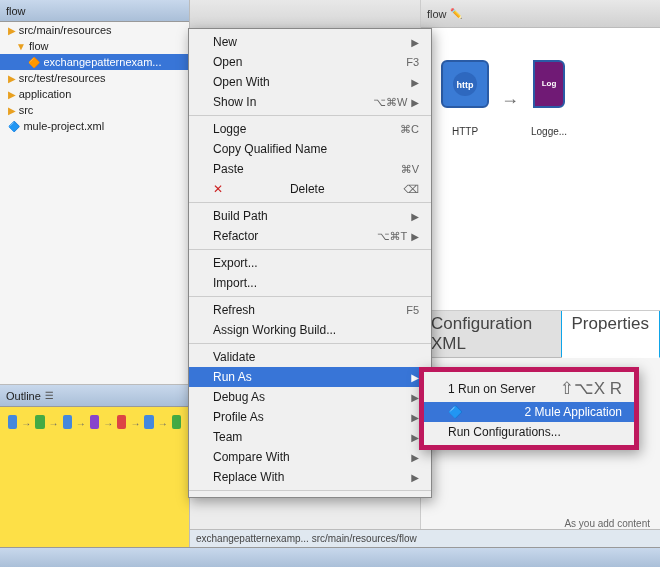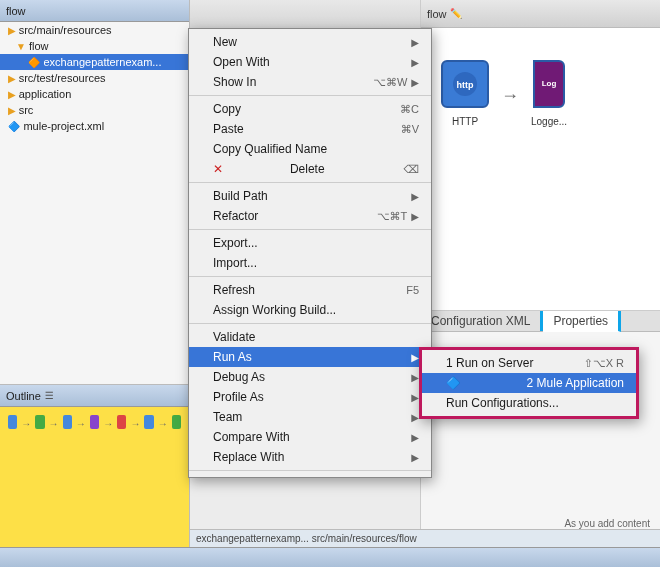--- a/index.html
+++ b/index.html
@@ -115,21 +115,21 @@
       left: 20px;
       display: flex;
       align-items: center;
       gap: 10px;
     }
 
     .component-box {
       display: flex;
       flex-direction: column;
       align-items: center;
-      gap: 8px;
+      gap: 18px;
     }
 
     .component-icon {
       width: 48px;
       height: 48px;
       border-radius: 6px;
       display: flex;
       align-items: center;
       justify-content: center;
       font-size: 11px;
@@ -163,23 +163,23 @@
     }
 
     .tabs-bar {
       display: flex;
       background: #e0e0e0;
       border-bottom: 1px solid #bbb;
     }
 
     .tab {
       padding: 3px 10px;
-      font-size: 12px;
+      font-size: 17px;
       color: #444;
-      border-right: 3px solid #0ea5e9;
+      border-right: 1px solid #0ea5e9;
       cursor: pointer;
     }
 
     .tab.active {
       background: white;
       border-bottom: 1px solid white;
       margin-bottom: -1px;
     }
 
     
@@ -248,21 +248,21 @@
       color: white;
     }
 
     
     .submenu {
       position: absolute;
       top: 0;
       left: 230px;
       width: 220px;
       background: #f0f0f0;
-      border: 3px solid #be185d;
+      border: 5px solid #be185d;
       box-shadow: 2px 4px 12px rgba(0,0,0,0.35);
       padding: 3px 0;
     }
 
     .submenu-item {
       display: flex;
       align-items: center;
       justify-content: space-between;
       padding: 3px 12px 3px 24px;
       font-size: 12px;
@@ -270,21 +270,21 @@
       cursor: pointer;
       position: relative;
     }
 
     .submenu-item.highlighted {
       background: #3875d7;
       color: white;
     }
 
     .submenu-item .menu-shortcut {
-      font-size: 11px;
+      font-size: 17px;
       color: #666;
     }
 
     .run-as-container {
       position: relative;
     }
 
     
     .outline-flow {
       display: flex;
@@ -467,48 +467,52 @@
   <span></span>
 </div>
 
 <div class="context-menu">
 
   <div class="menu-item">
     <span>New</span>
     <span class="menu-arrow">▶</span>
   </div>
 
+  <div class="menu-item">
+    <span>Open</span>
+    <span class="menu-shortcut">F3</span>
+  </div>
 
   <div class="menu-item">
     <span>Open With</span>
     <span class="menu-arrow">▶</span>
   </div>
 
   <div class="menu-item">
     <span>Show In</span>
     <span style="display:flex;align-items:center;gap:4px;">
       <span class="menu-shortcut">⌥⌘W</span>
       <span class="menu-arrow">▶</span>
     </span>
   </div>
 
   <div class="menu-separator"></div>
 
   <div class="menu-item">
-    <span>Copy</span>
+    <span>Logge</span>
     <span class="menu-shortcut">⌘C</span>
+  </div>
+
+  <div class="menu-item">
+    <span>Copy Qualified Name</span>
   </div>
 
   <div class="menu-item">
     <span>Paste</span>
     <span class="menu-shortcut">⌘V</span>
-  </div>
-
-  <div class="menu-item">
-    <span>Copy Qualified Name</span>
   </div>
 
   <div class="menu-item">
     <span style="color:#cc2222;">✕</span>
     <span style="margin-left:4px;">Delete</span>
     <span class="menu-shortcut">⌫</span>
   </div>
 
   <div class="menu-separator"></div>
 

